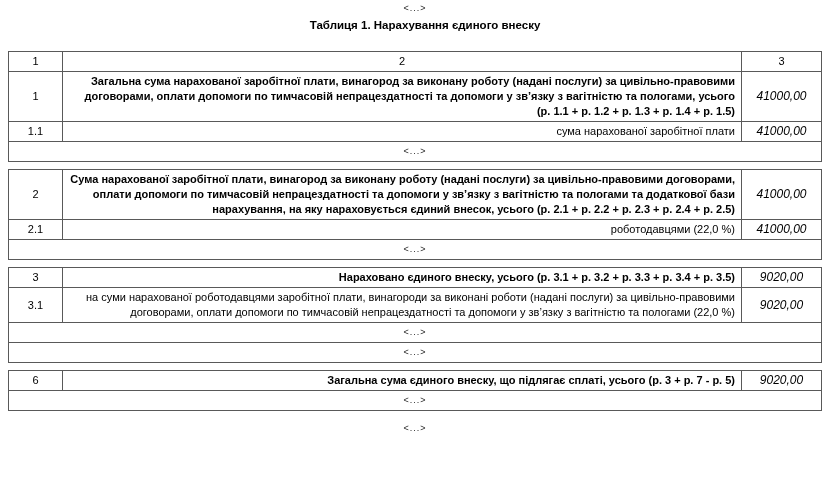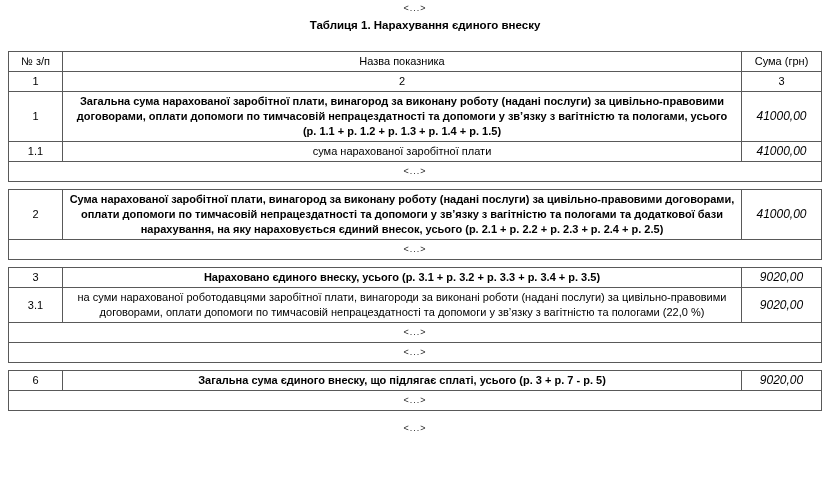--- a/index.html
+++ b/index.html
@@ -44,21 +44,21 @@
     padding:2px 6px;
     line-height:15px;
     vertical-align:middle;
     overflow:hidden;
   }
   td.c-num{
     text-align:center;
     padding-left:2px;
     padding-right:2px;
   }
-  td.c-text{text-align:center;}
+  td.c-text{text-align:right;}
   td.c-sum{
     text-align:center;
     font-size:12px;
     padding-left:2px;
     padding-right:2px;
     font-style:italic;
   }
   td.c-head{text-align:center;}
   td.c-colnum{text-align:center;padding-top:1px;padding-bottom:1px;}
   td.c-sep{
@@ -79,25 +79,20 @@
 <div class="doc-title">Таблиця 1. Нарахування єдиного внеску</div>
 
 <table class="seg">
   <colgroup>
       <col style="width:54px">
       <col>
       <col style="width:80px">
     </colgroup>
   <tbody>
     <tr>
-      <td class="c-head">№ з/п</td>
-      <td class="c-head">Назва показника</td>
-      <td class="c-head">Сума (грн)</td>
-    </tr>
-    <tr>
       <td class="c-colnum">1</td>
       <td class="c-colnum">2</td>
       <td class="c-colnum">3</td>
     </tr>
     <tr>
       <td class="c-num">1</td>
       <td class="c-text bold">Загальна сума нарахованої заробітної плати, винагород за виконану роботу (надані послуги) за цивільно-правовими договорами, оплати допомоги по тимчасовій непрацездатності та допомоги у зв’язку з вагітністю та пологами, усього (р. 1.1 + р. 1.2 + р. 1.3 + р. 1.4 + р. 1.5)</td>
       <td class="c-sum">41000,00</td>
     </tr>
     <tr>
@@ -114,20 +109,25 @@
 <table class="seg">
   <colgroup>
       <col style="width:54px">
       <col>
       <col style="width:80px">
     </colgroup>
   <tbody>
     <tr>
       <td class="c-num">2</td>
       <td class="c-text bold">Сума нарахованої заробітної плати, винагород за виконану роботу (надані послуги) за цивільно-правовими договорами, оплати допомоги по тимчасовій непрацездатності та допомоги у зв’язку з вагітністю та пологами та додаткової бази нарахування, на яку нараховується єдиний внесок, усього (р. 2.1 + р. 2.2 + р. 2.3 + р. 2.4 + р. 2.5)</td>
+      <td class="c-sum">41000,00</td>
+    </tr>
+    <tr>
+      <td class="c-num">2.1</td>
+      <td class="c-text">роботодавцями (22,0 %)</td>
       <td class="c-sum">41000,00</td>
     </tr>
     <tr>
       <td class="c-sep" colspan="3">&lt;...&gt;</td>
     </tr>
   </tbody>
 </table>
 
 <table class="seg">
   <colgroup>

